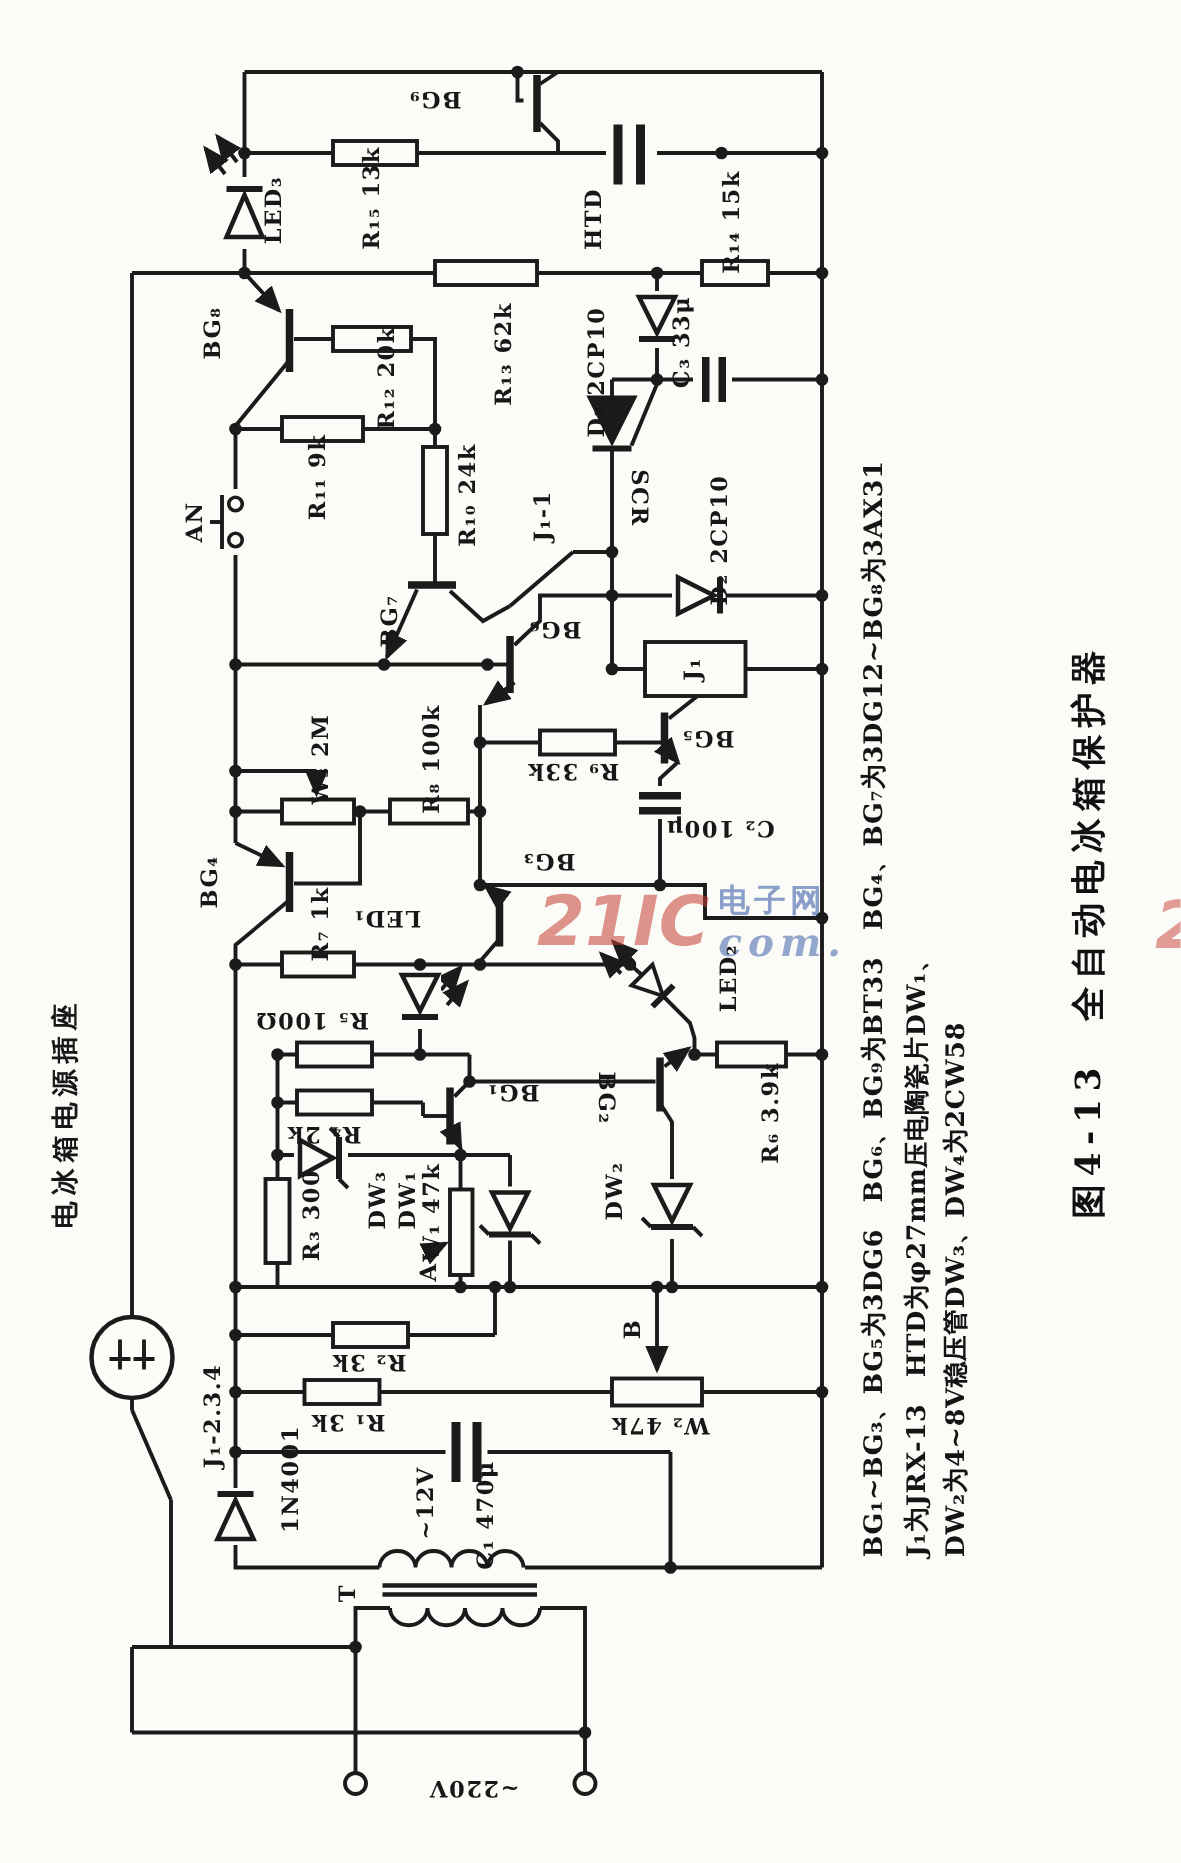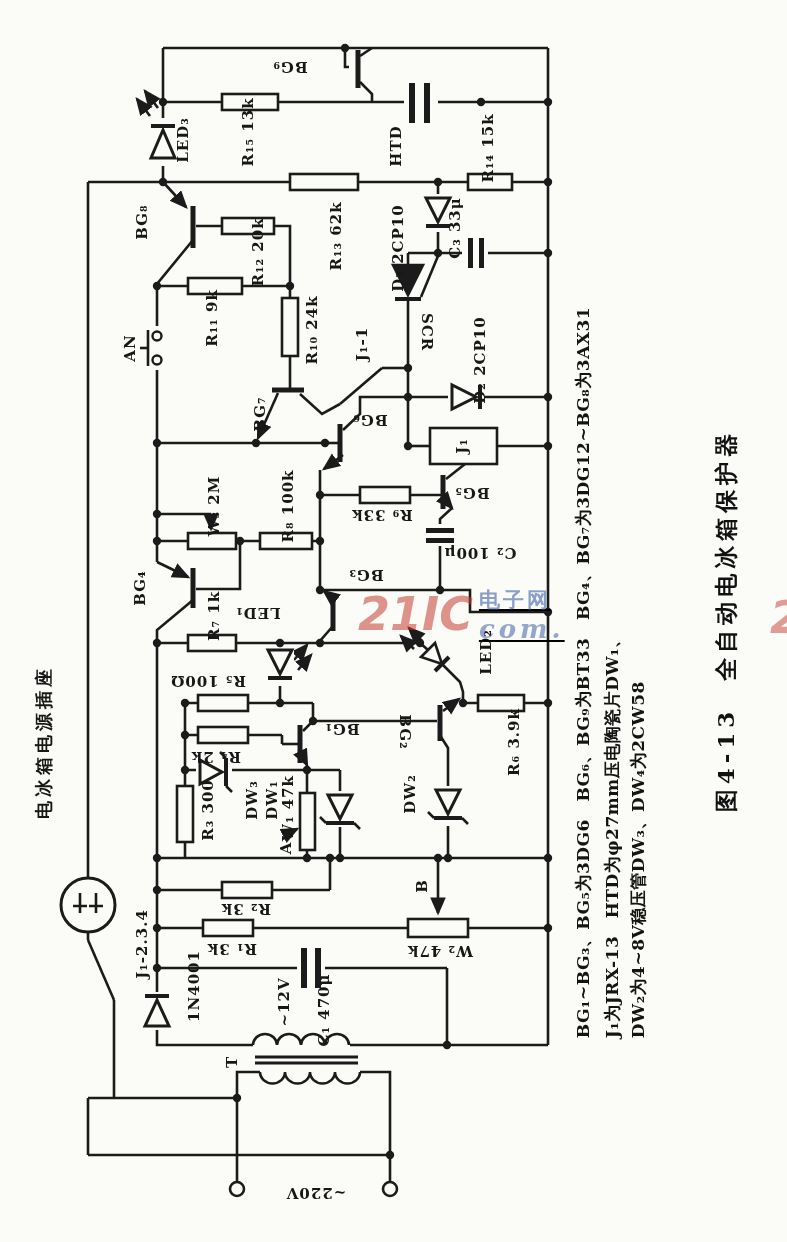--- a/index.html
+++ b/index.html
@@ -16,21 +16,21 @@
   .note{
     position:absolute;font:bold 17px "DejaVu Serif","Liberation Serif",serif;
     color:#141414;white-space:pre;text-align:left;line-height:1.2;letter-spacing:.5px;
   }
   .fig-title{
     position:absolute;font:bold 23px "DejaVu Serif","Liberation Serif",serif;
     color:#111;white-space:pre;letter-spacing:5px;text-align:center;
   }
   #wm{position:absolute;left:322px;top:586px;display:flex;align-items:center;pointer-events:none;margin-left:36px;}
   #wm .brand{font:italic bold 46px "DejaVu Sans","Liberation Sans",sans-serif;color:rgba(197,60,50,.55);line-height:.9;}
-  #wm .col{margin-left:6px;text-decoration:underline;}
+  #wm .col{margin-left:6px;}
   #wm .site{font:bold 21px "DejaVu Sans","Liberation Sans",sans-serif;color:rgba(62,96,170,.6);letter-spacing:3px;}
   #wm .suffix{font:italic bold 26px "DejaVu Serif","Liberation Serif",serif;color:rgba(62,96,170,.55);margin-top:0px;letter-spacing:4px;}
   #wm-edge{position:absolute;left:770px;top:592px;font:italic bold 44px "DejaVu Sans","Liberation Sans",sans-serif;color:rgba(197,60,50,.5);pointer-events:none;}
 </style>
 </head>
 <body>
 
 <svg id="schematic" width="787" height="1242" viewBox="0 0 787 1242">
   <defs>
     <marker id="ah" markerWidth="9" markerHeight="8" refX="6" refY="3" orient="auto">

